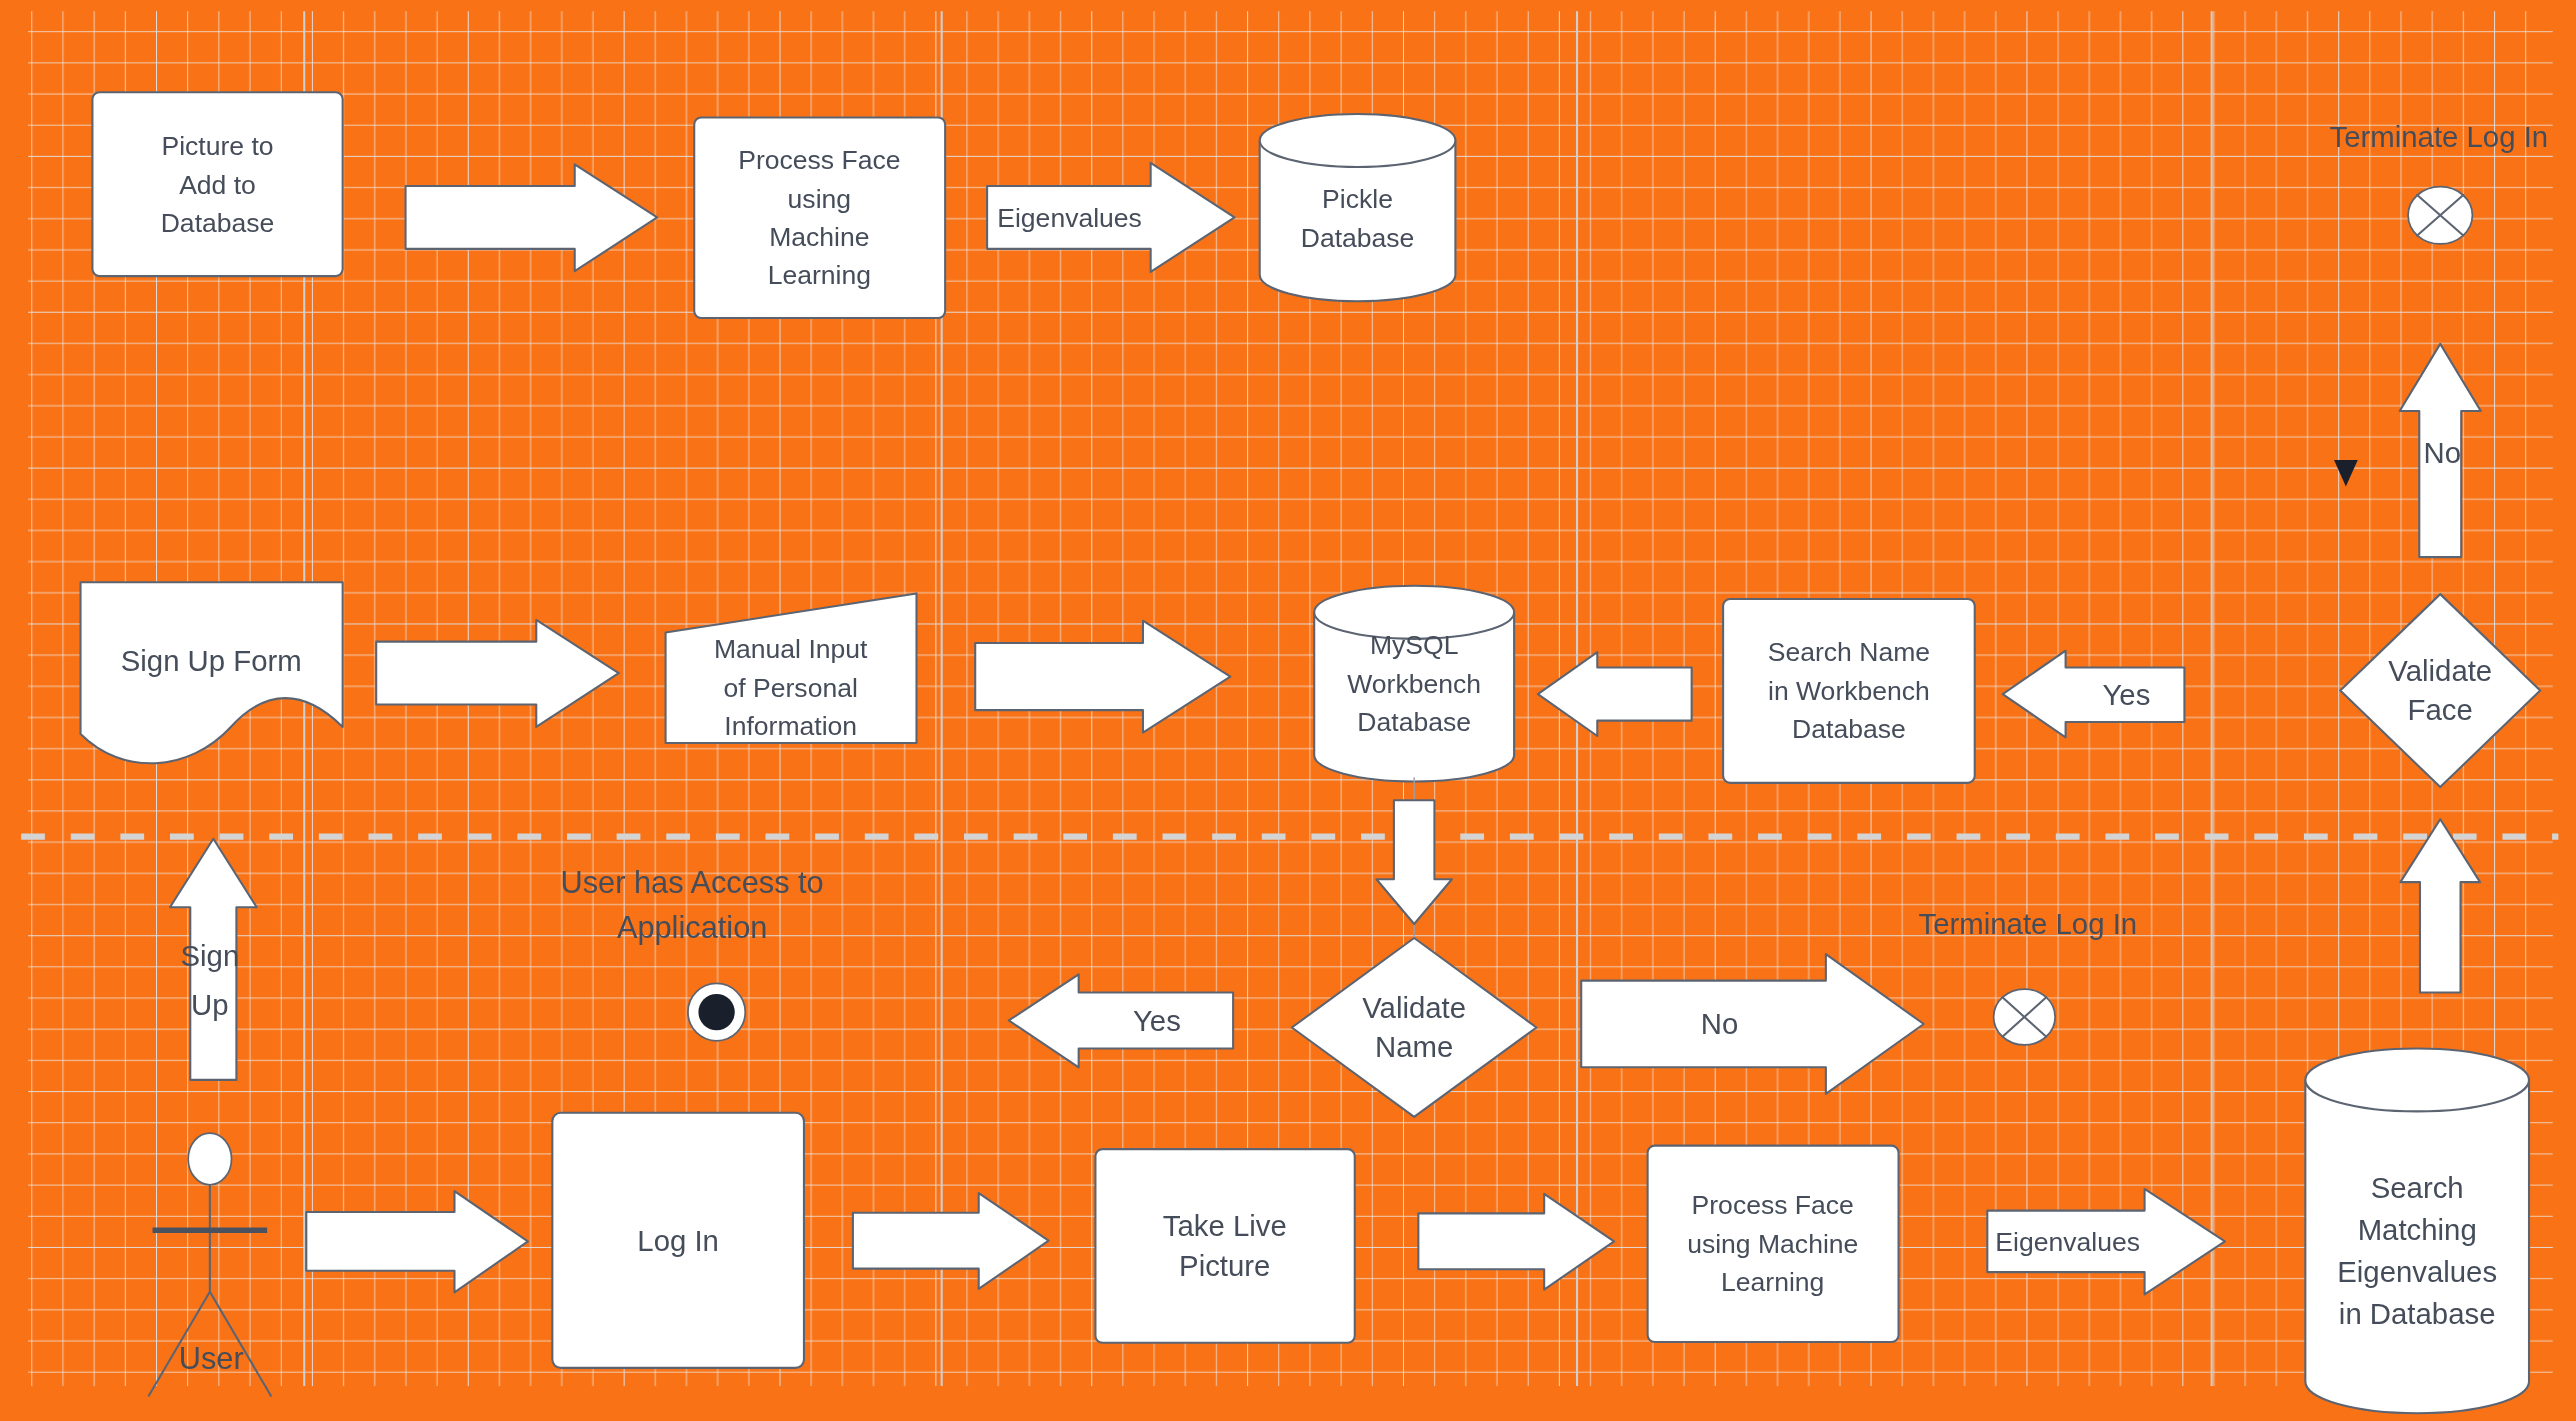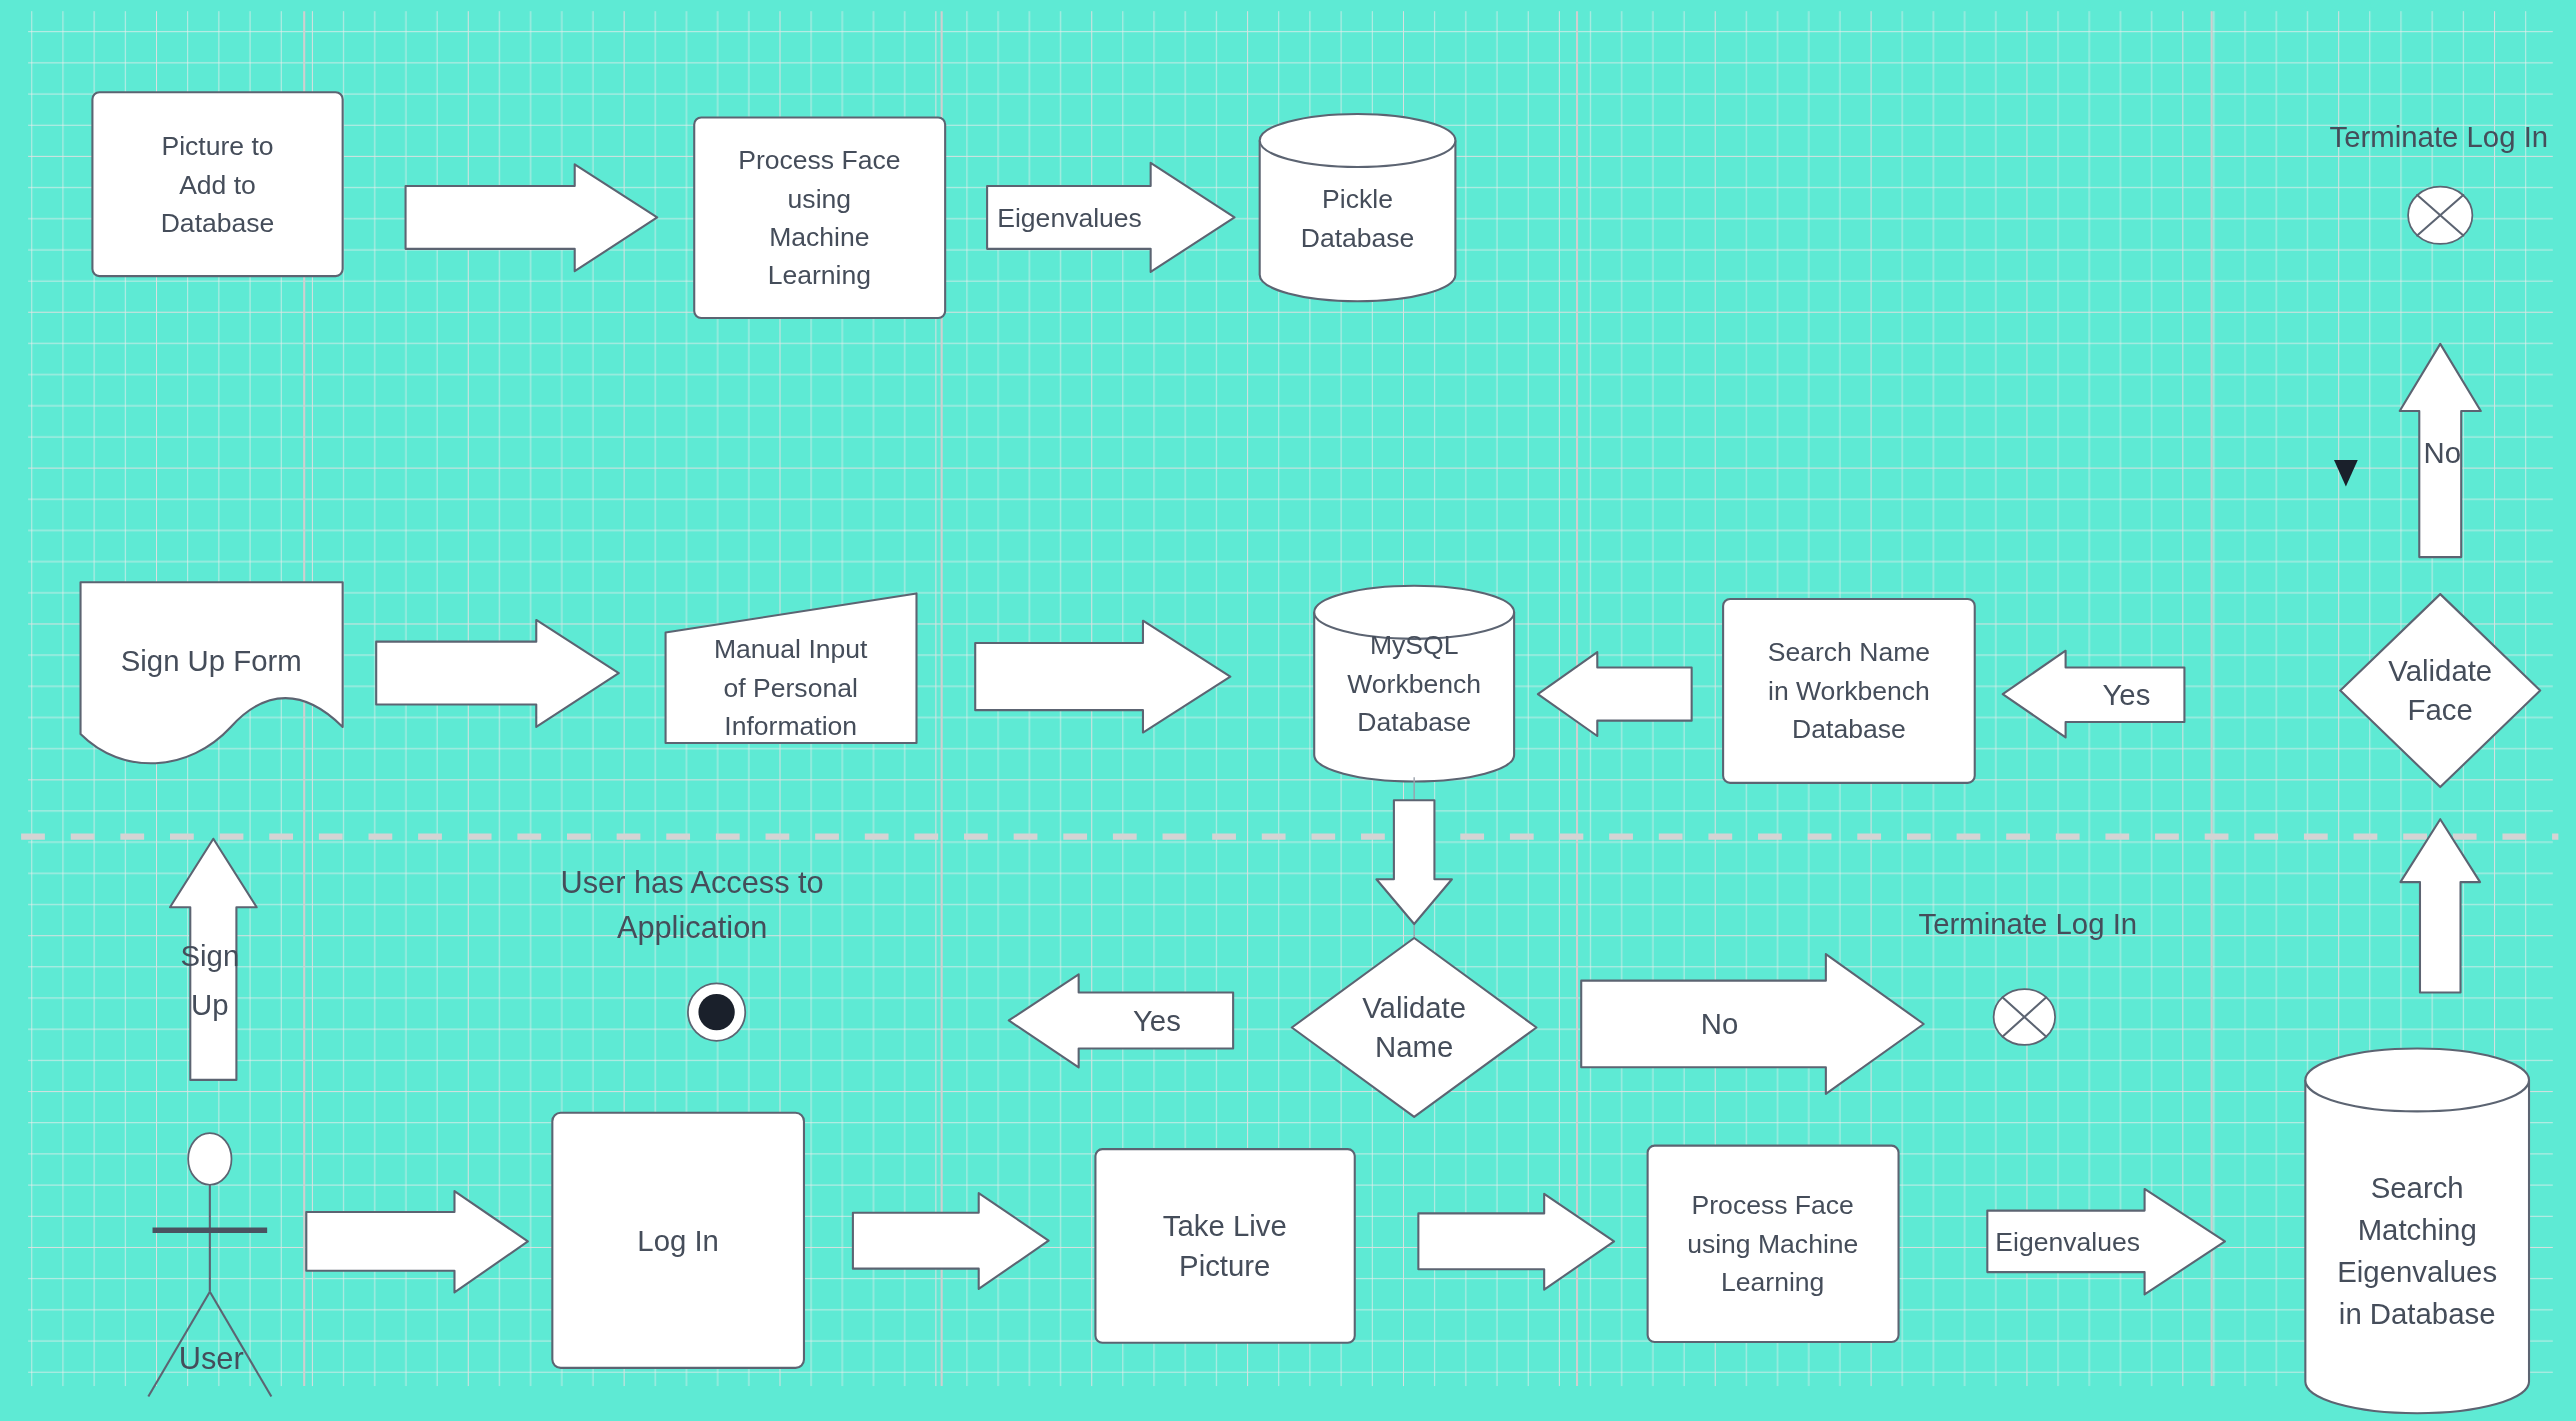--- a/index.html
+++ b/index.html
@@ -1,16 +1,16 @@
 <!DOCTYPE html>
 <html style="font-size:11.2px"><head>
 <meta charset="utf-8">
 <style>
   html,body{margin:0;padding:0;background:#ffffff;}
-  .page{position:relative;width:2576px;height:1421px;background:#5eead4;overflow:hidden;}
+  .page{position:relative;width:2576px;height:1421px;background:#f97316;overflow:hidden;}
   svg{display:block;}
   .shape{fill:#ffffff;stroke:#5c6472;stroke-width:3;stroke-linejoin:round;}
   .shape-thin{fill:#ffffff;stroke:#5c6472;stroke-width:2.5;stroke-linejoin:round;}
   .hl{fill:none;stroke:#9aa1ab;stroke-width:5;}
   .conn{stroke:#9aa1ab;stroke-width:2;}
   .xline{stroke:#5c6472;stroke-width:3;stroke-linecap:round;}
   .lbl{font-family:"Liberation Sans",sans-serif;font-size:38px;fill:#454d5a;text-anchor:middle;}
   .lbl-lg{font-family:"Liberation Sans",sans-serif;font-size:42px;fill:#454d5a;text-anchor:middle;}
   .lbl-xl{font-family:"Liberation Sans",sans-serif;font-size:44px;fill:#454d5a;text-anchor:middle;}
   .dark{fill:#1a202b;}

